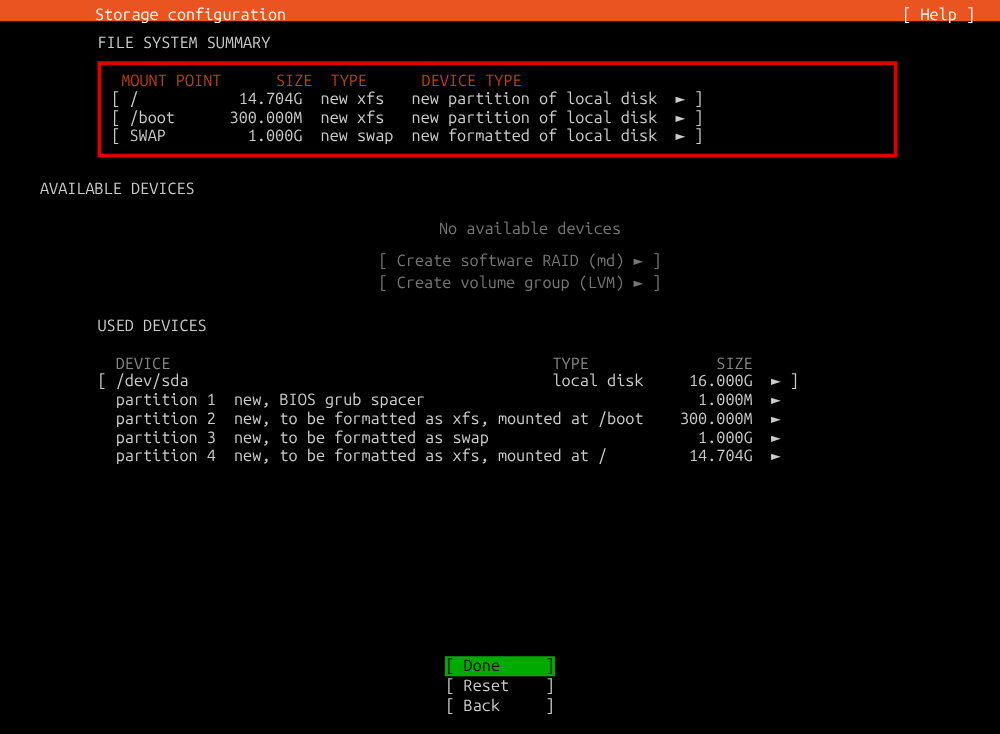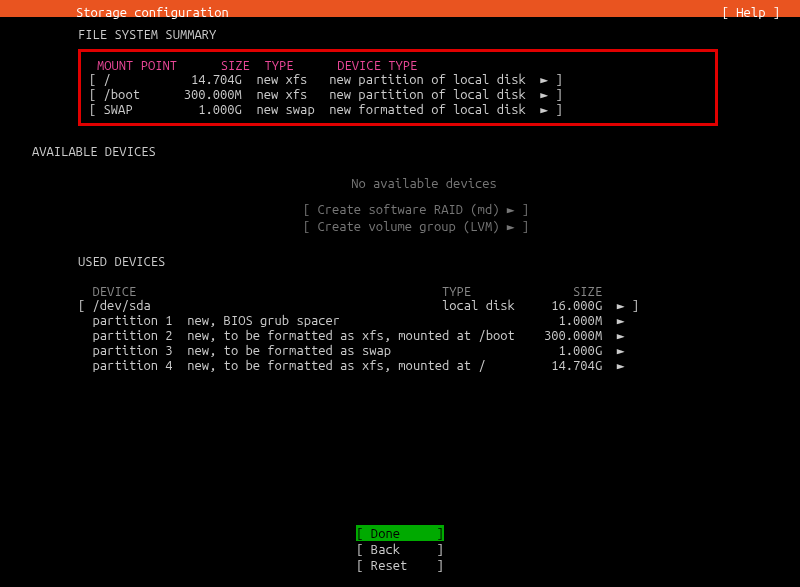--- a/index.html
+++ b/index.html
@@ -31,21 +31,21 @@
       color: #ccc;
       padding-left: 78px;
       margin-bottom: 8px;
     }
     .fs-summary-box {
       border: 3px solid #e00000;
       margin: 0 82px 18px 78px;
       padding: 6px 8px 6px 8px;
     }
     .fs-table-header {
-      color: #ec4899;
+      color: #c2410c;
       white-space: pre;
       padding-left: 8px;
     }
     .fs-row {
       color: #ccc;
       white-space: pre;
       padding-left: 0;
     }
     .available-section { padding-left: 32px; margin-bottom: 20px; }
     .dim { color: #777; }
@@ -127,15 +127,15 @@
         <div class="used-row">  partition 2  new, to be formatted as xfs, mounted at /boot    300.000M  ►</div>
         <div class="used-row">  partition 3  new, to be formatted as swap                       1.000G  ►</div>
         <div class="used-row">  partition 4  new, to be formatted as xfs, mounted at /         14.704G  ►</div>
       </div>
   </div>
 
 </div>
 
 <div class="footer-buttons">
   <span class="btn-row"><span class="btn-done" id="btn-done">[ Done     ]</span></span>
+  <span class="btn-row"><span class="btn-plain" id="btn-reset">[ Reset    ]</span></span>
   <span class="btn-row"><span class="btn-plain" id="btn-back">[ Back     ]</span></span>
-  <span class="btn-row"><span class="btn-plain" id="btn-reset">[ Reset    ]</span></span>
 </div>
 
 </body></html>

